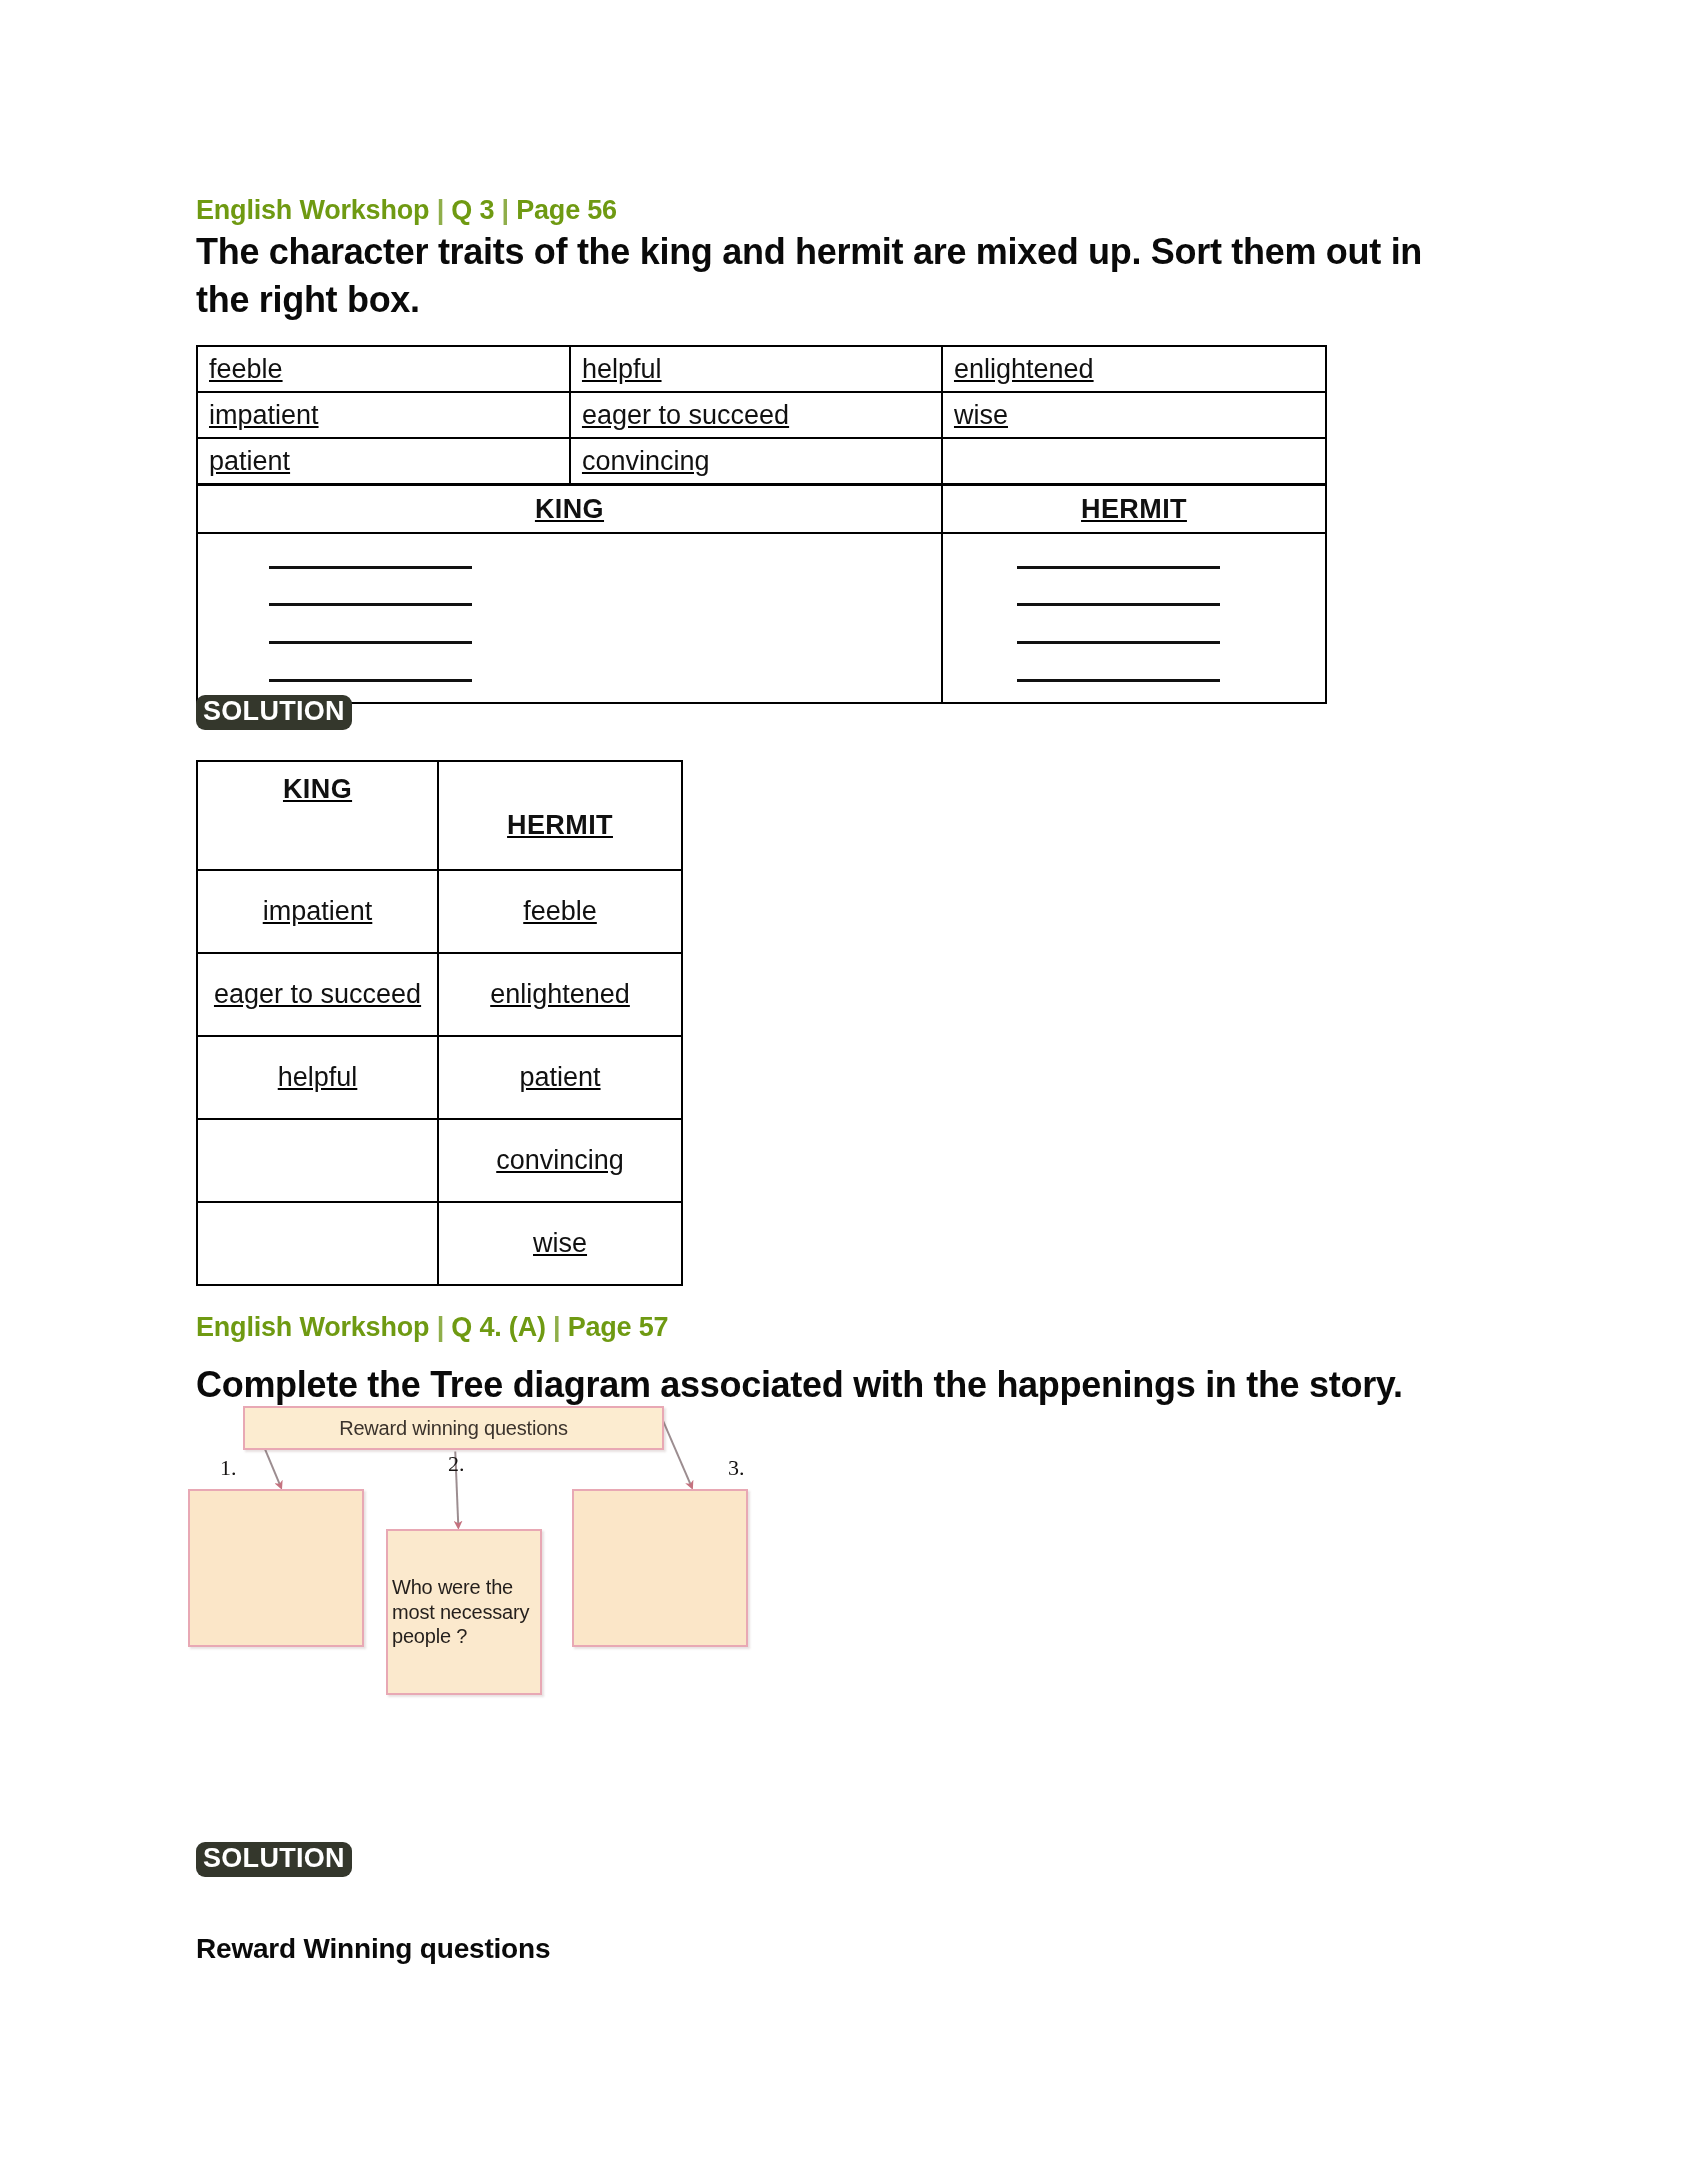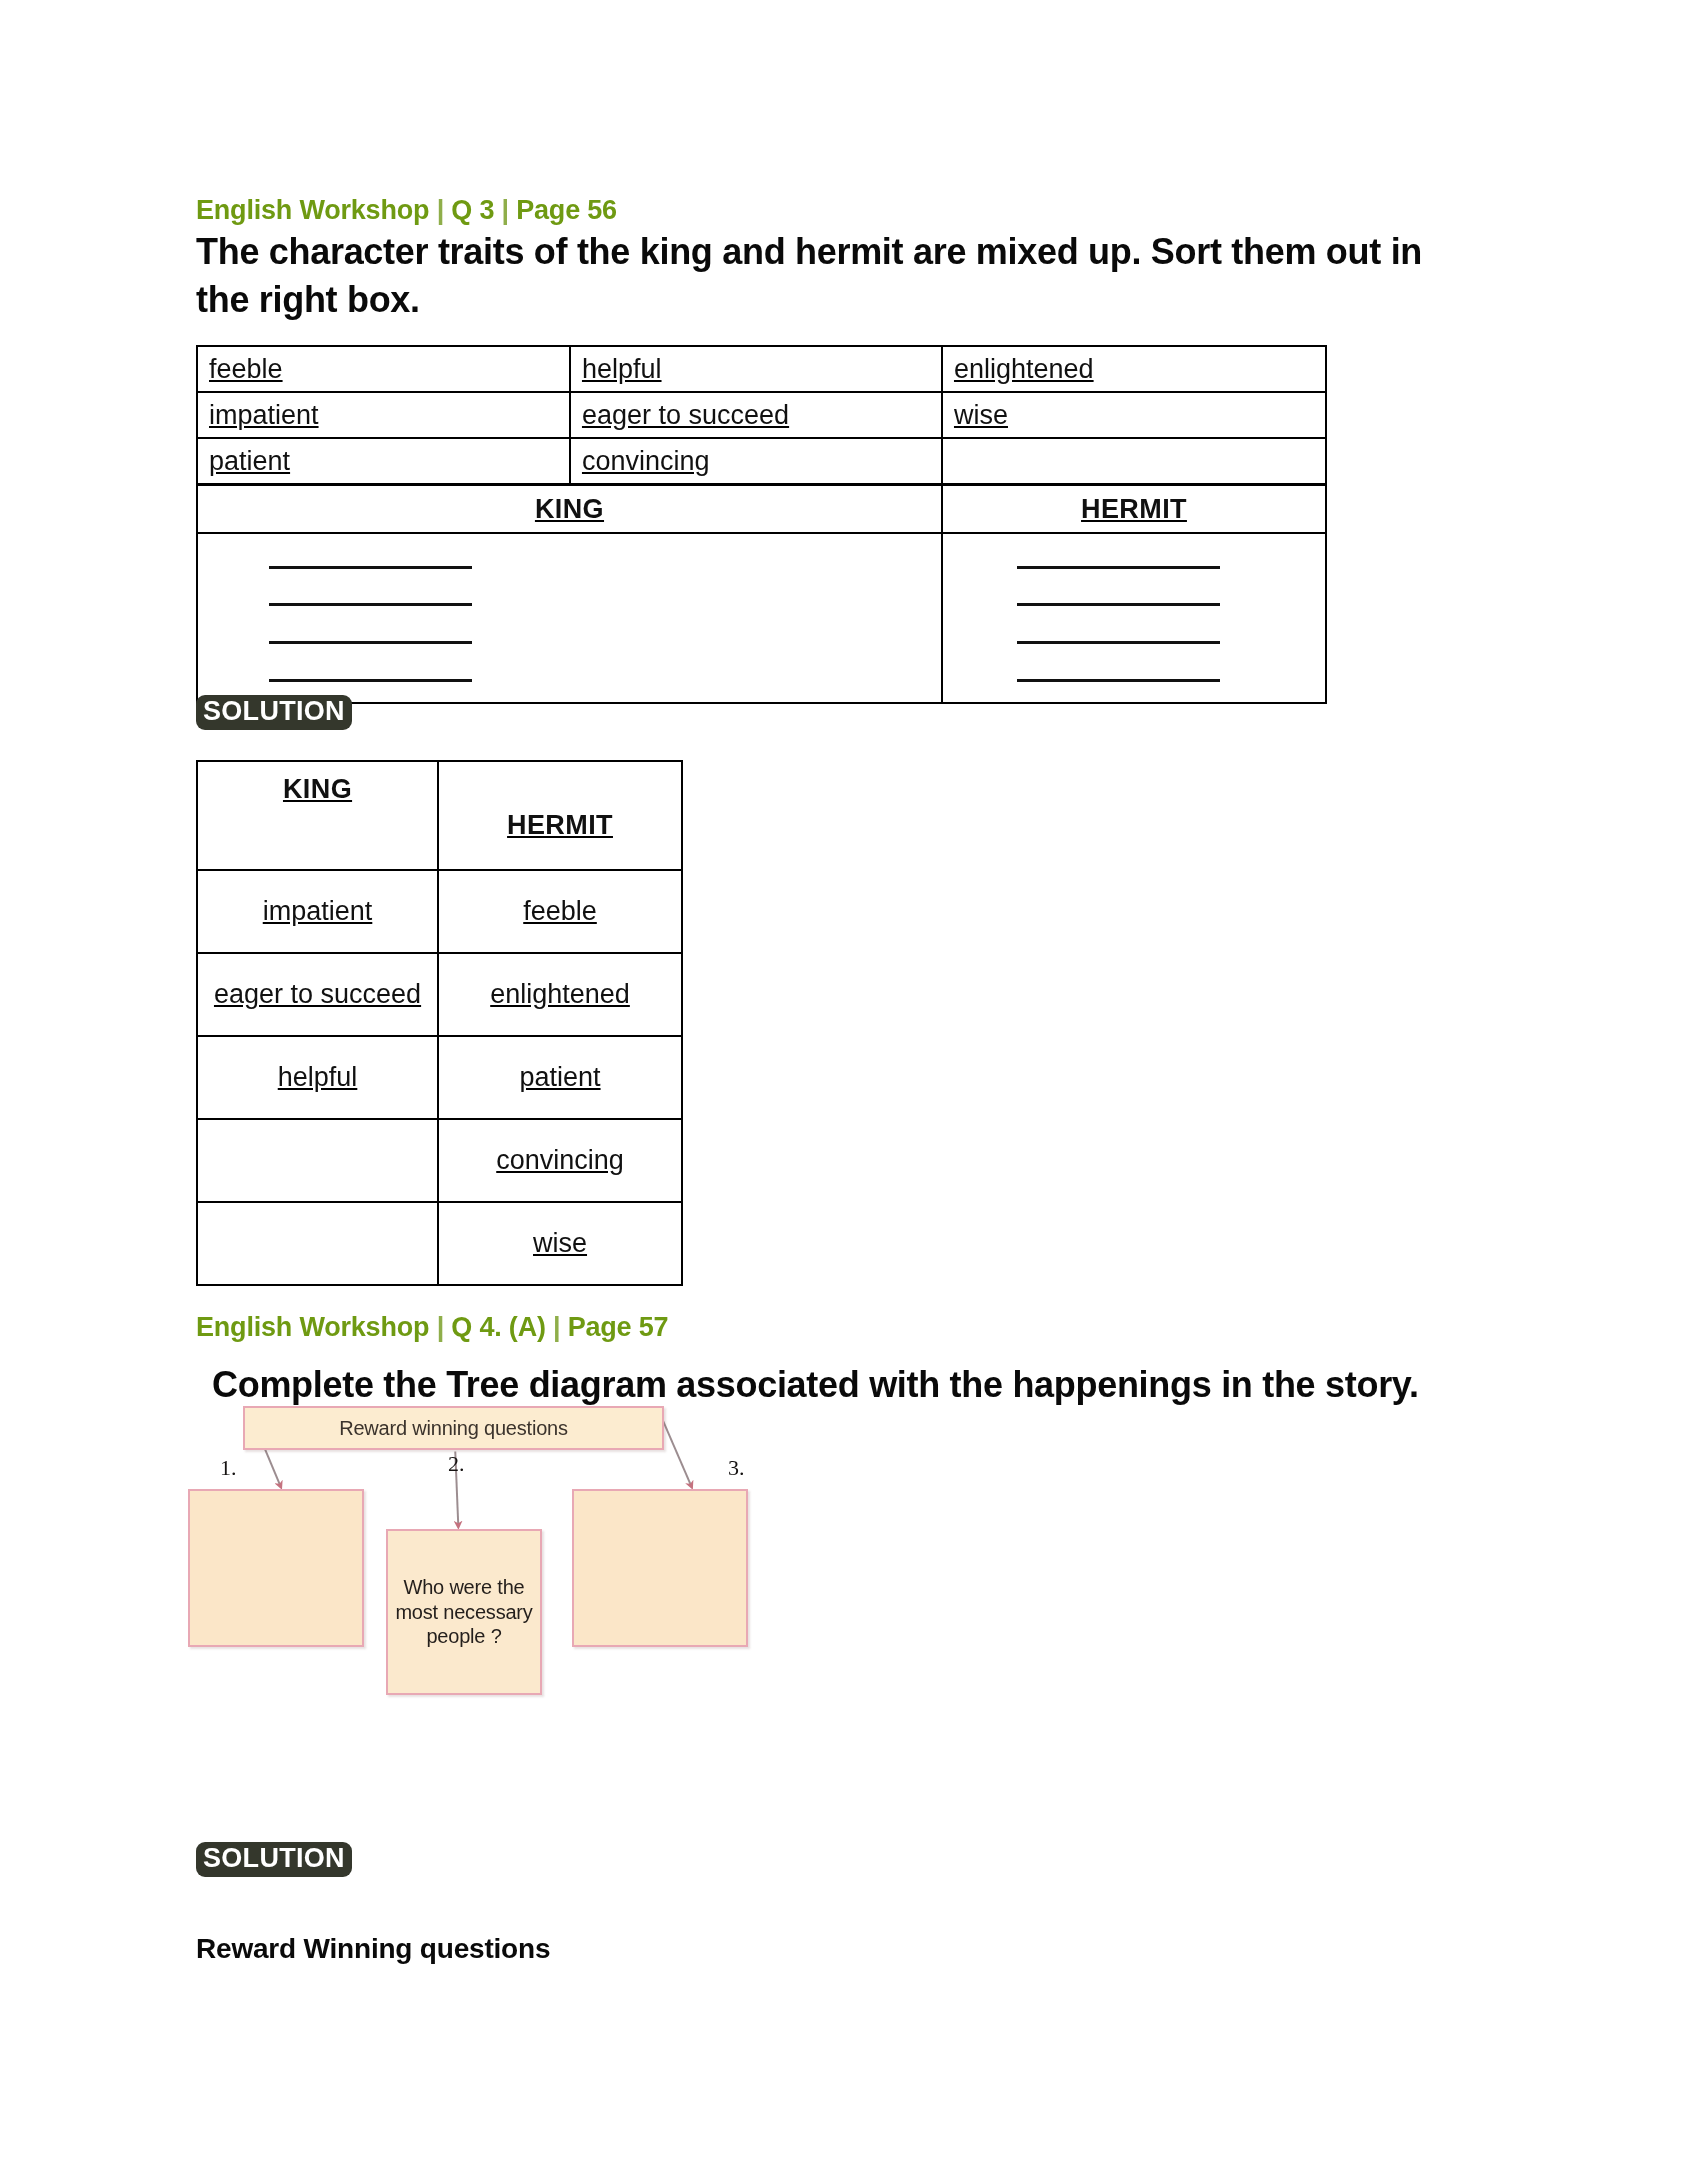--- a/index.html
+++ b/index.html
@@ -160,21 +160,21 @@
     letter-spacing: -0.2px;
   }
   #tree-box-1 { left: 0px;   top: 95px;  width: 176px; height: 158px; }
   #tree-box-2 { left: 198px; top: 135px; width: 156px; height: 166px;
                 background: #fbe9cd; }
   #tree-box-3 { left: 384px; top: 95px;  width: 176px; height: 158px; }
   #tree-box-2-text {
     position: absolute;
     left: 198px; top: 135px; width: 156px; height: 166px;
     display: flex; align-items: center; justify-content: center;
-    text-align: center;
+    text-align: left;
     font-size: 20px;
     line-height: 1.22;
     color: #241f1c;
     letter-spacing: -0.2px;
     padding: 0 6px;
     box-sizing: border-box;
   }
   .tree-num {
     position: absolute;
     font-size: 22px;
@@ -274,21 +274,21 @@
   </table>
 
   <div class="q-head" style="left:196px; top:1312px;">
     <span>English Workshop</span>
     <span class="sep">|</span>
     <span>Q 4. (A)</span>
     <span class="sep">|</span>
     <span>Page 57</span>
   </div>
 
-  <div class="q-text" style="left:212px; top:1361px; width:1337px;">Complete the Tree diagram associated with the happenings in the story.</div>
+  <div class="q-text" style="left:196px; top:1361px; width:1337px;">Complete the Tree diagram associated with the happenings in the story.</div>
 
   <div id="tree">
 
     <svg width="881" height="396" viewBox="0 0 890 400">
       <defs>
         <marker id="ah" markerWidth="9" markerHeight="9" refX="4" refY="4.5" orient="auto" markerUnits="userSpaceOnUse">
           <path d="M0,0 L9,4.5 L0,9 L2.6,4.5 Z" fill="#c4727f"></path>
         </marker>
       </defs>
 

